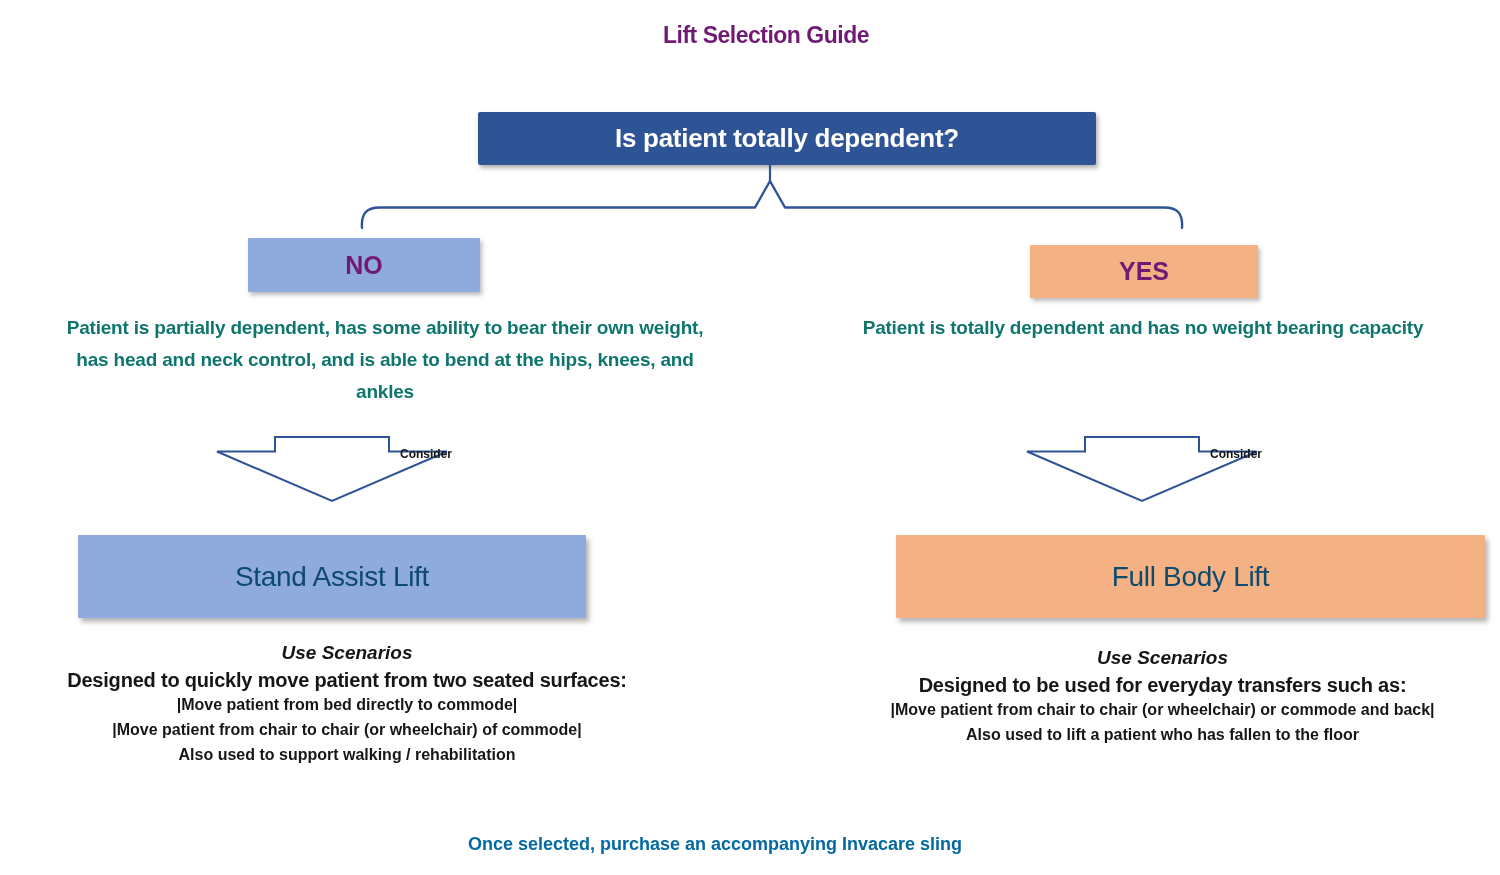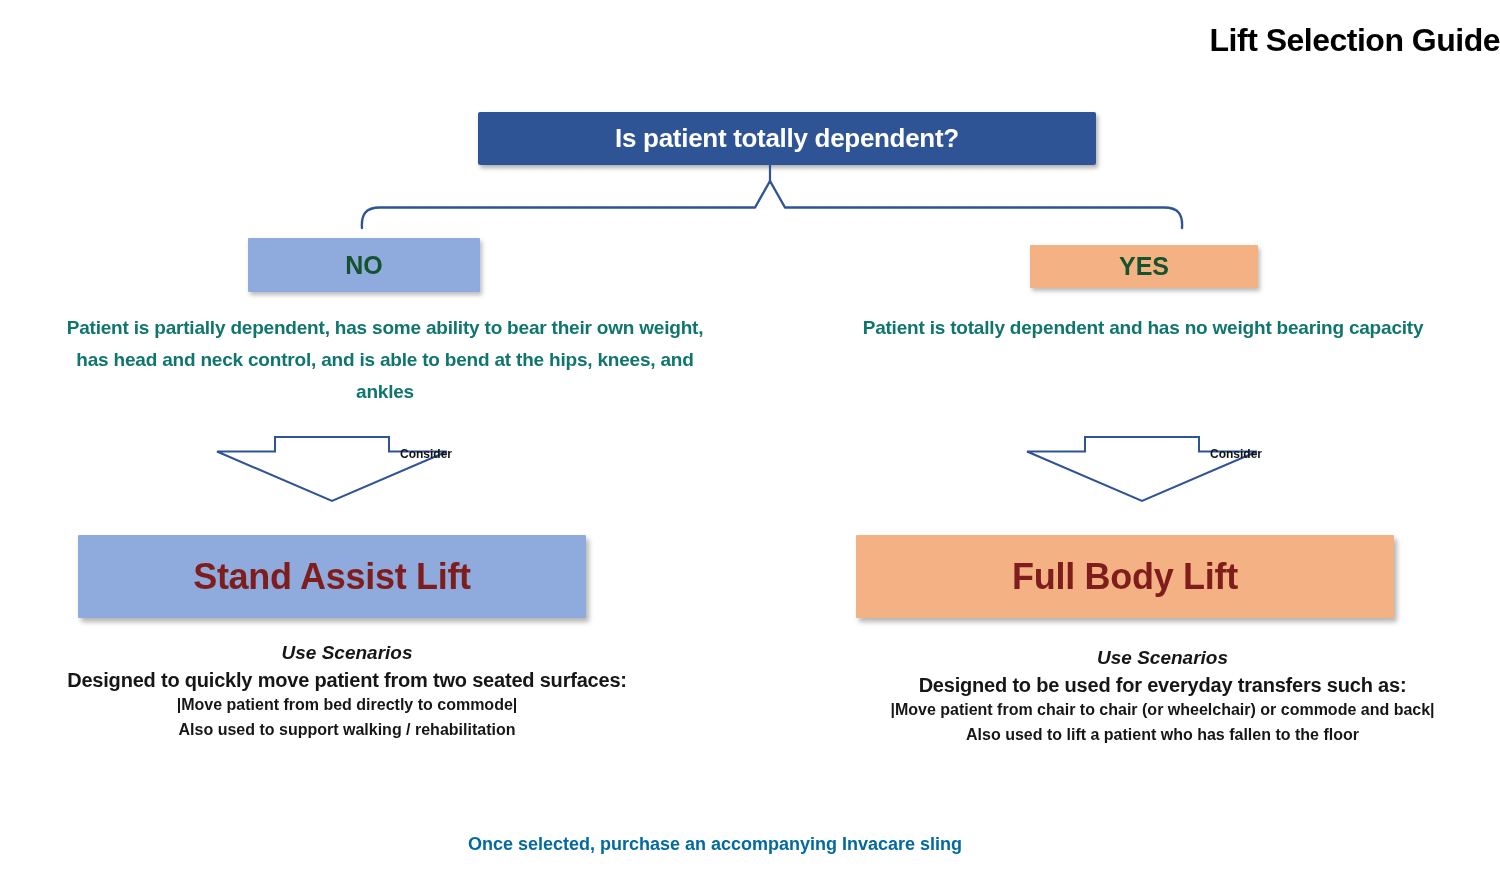--- a/index.html
+++ b/index.html
@@ -9,66 +9,66 @@
     width: 1500px;
     height: 875px;
     background: #ffffff;
     font-family: "Liberation Sans", sans-serif;
     color: #1a1a1a;
     overflow: hidden;
   }
   .abs { position: absolute; }
   .title {
     left: 32px; top: 22px; width: 1468px;
-    text-align: right;
-    font-size: 32px; font-weight: bold; color: #000000;
+    text-align: center;
+    font-size: 23px; font-weight: bold; color: #701a75;
     letter-spacing: -0.5px;
   }
   .question-box {
     left: 478px; top: 112px; width: 618px; height: 53px;
     background: #2F5496;
     border-radius: 2px;
     display: flex; align-items: center; justify-content: center;
     box-shadow: 2px 3px 4px rgba(110,110,110,0.55);
   }
   .question-box .q-label {
     color: #ffffff; font-size: 26px; font-weight: bold; letter-spacing: -0.3px;
   }
   .connector-svg { left: 340px; top: 158px; width: 870px; height: 80px; }
   .answer-box {
     display: flex; align-items: center; justify-content: center;
-    font-size: 25px; font-weight: bold; color: #14532d;
+    font-size: 25px; font-weight: bold; color: #701a75;
     box-shadow: 2px 3px 4px rgba(120,120,120,0.5);
     border-radius: 1px;
   }
   .no-box  { left: 248px; top: 238px; width: 232px; height: 54px; background: #8FAADC; }
-  .yes-box { left: 1030px; top: 245px; width: 228px; height: 43px; background: #F4B183; }
+  .yes-box { left: 1030px; top: 245px; width: 228px; height: 53px; background: #F4B183; }
   .branch-desc {
     text-align: center; font-weight: bold; font-size: 19px;
     line-height: 32px; color: #0f766e; letter-spacing: -0.2px;
   }
   .desc-left  { left: 55px;  top: 312px; width: 660px; }
   .desc-right { left: 843px; top: 312px; width: 600px; }
   .consider-wrap { width: 240px; height: 72px; }
   .consider-left  { left: 212px;  top: 434px; }
   .consider-right { left: 1022px; top: 434px; }
   .consider-wrap svg { position: absolute; left: 0; top: 0; }
   .consider-label {
     position: absolute; left: 0; top: 13px; width: 100%;
     text-align: right; font-size: 12px; font-weight: bold; color: #141414;
   }
   .result-box {
     display: flex; align-items: center; justify-content: center;
-    font-size: 36px; font-weight: bold; color: #7f1d1d;
+    font-size: 28px; font-weight: normal; color: #0c4a6e;
     box-shadow: 3px 4px 5px rgba(120,120,120,0.55);
     border-radius: 1px;
     letter-spacing: -0.3px;
   }
   .stand-box { left: 78px;  top: 535px; width: 508px; height: 83px; background: #8FAADC; }
-  .full-box  { left: 856px; top: 535px; width: 538px; height: 83px; background: #F4B183; }
+  .full-box  { left: 896px; top: 535px; width: 589px; height: 83px; background: #F4B183; }
   .scenarios { text-align: center; color: #161616; }
   .scen-left  { left: 16px;  top: 642px; width: 662px; }
   .scen-right { left: 830px; top: 647px; width: 665px; }
   .scen-title { font-size: 19px; font-weight: bold; font-style: italic; }
   .scen-heading { font-size: 20px; font-weight: bold; margin-top: 5px; letter-spacing: -0.2px; }
   .scen-item { font-size: 16px; font-weight: bold; line-height: 25px; }
   .scen-items { }
   .footer-note {
     left: 0; top: 834px; width: 1430px;
     text-align: center; font-size: 18px; font-weight: bold; color: #0369a1;
@@ -119,20 +119,21 @@
   </div>
   <div class="abs result-box full-box">
     <span>Full Body Lift</span>
   </div>
 
   <div class="abs scenarios scen-left">
     <div class="scen-title">Use Scenarios</div>
     <div class="scen-heading">Designed to quickly move patient from two seated surfaces:</div>
     <div class="scen-items">
       <div class="scen-item">|Move patient from bed directly to commode|</div>
+      <div class="scen-item">|Move patient from chair to chair (or wheelchair) of commode|</div>
       <div class="scen-item">Also used to support walking / rehabilitation</div>
     </div>
   </div>
 
   <div class="abs scenarios scen-right">
     <div class="scen-title">Use Scenarios</div>
     <div class="scen-heading">Designed to be used for everyday transfers such as:</div>
     <div class="scen-items">
       <div class="scen-item">|Move patient from chair to chair (or wheelchair) or commode and back|</div>
       <div class="scen-item">Also used to lift a patient who has fallen to the floor</div>

